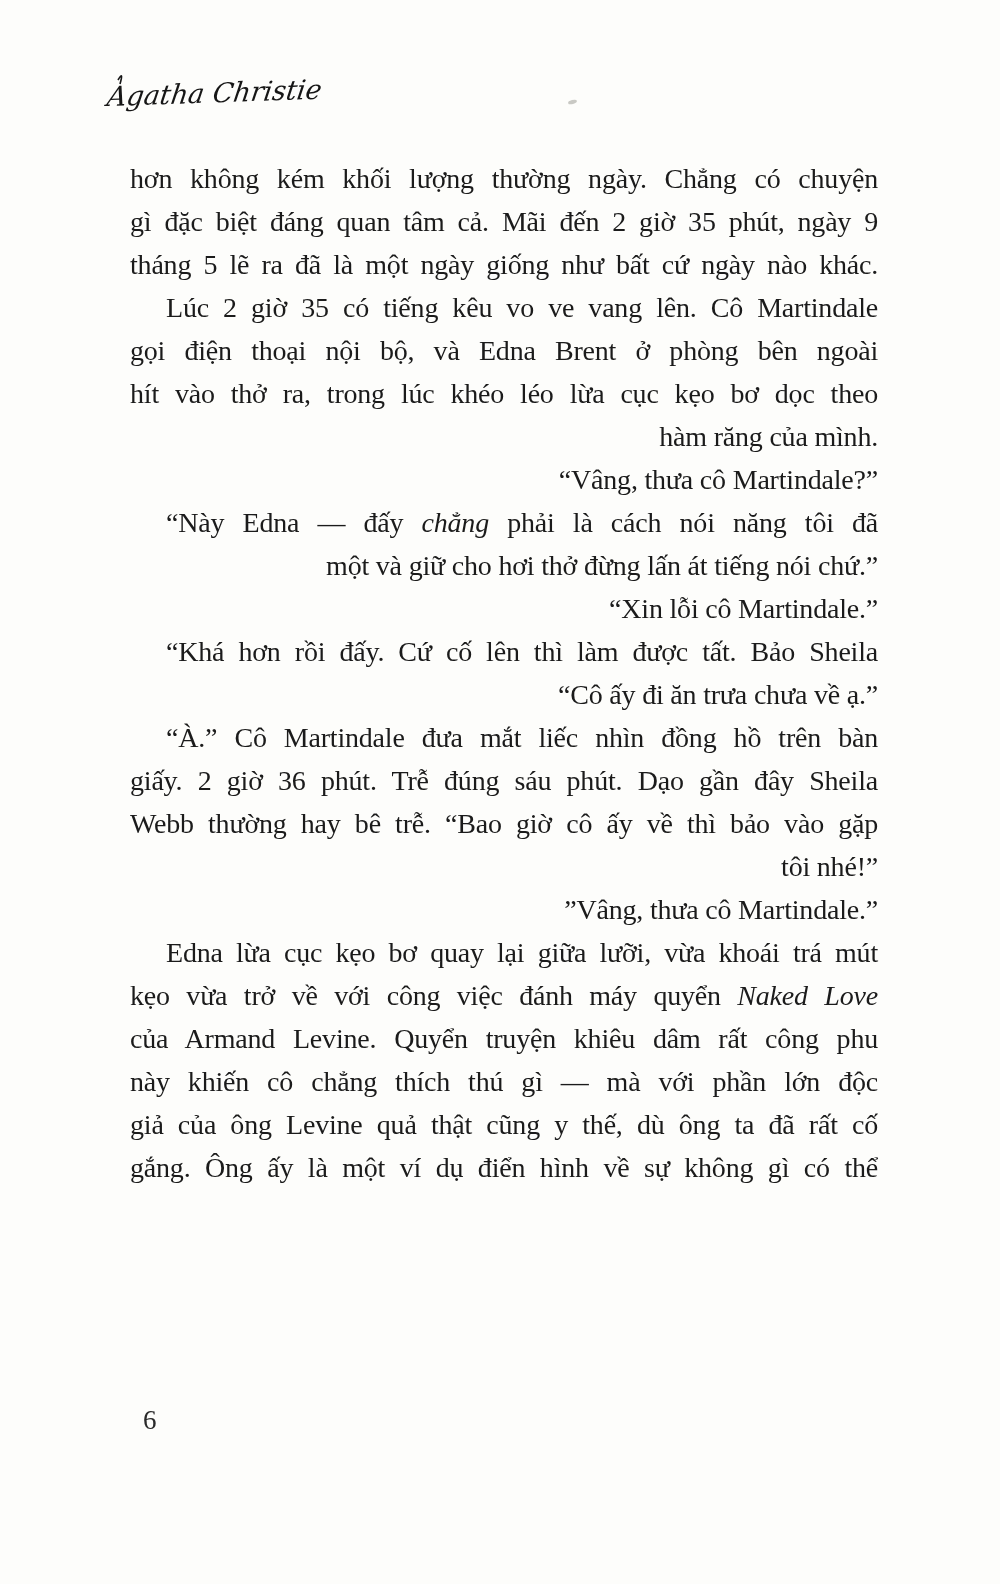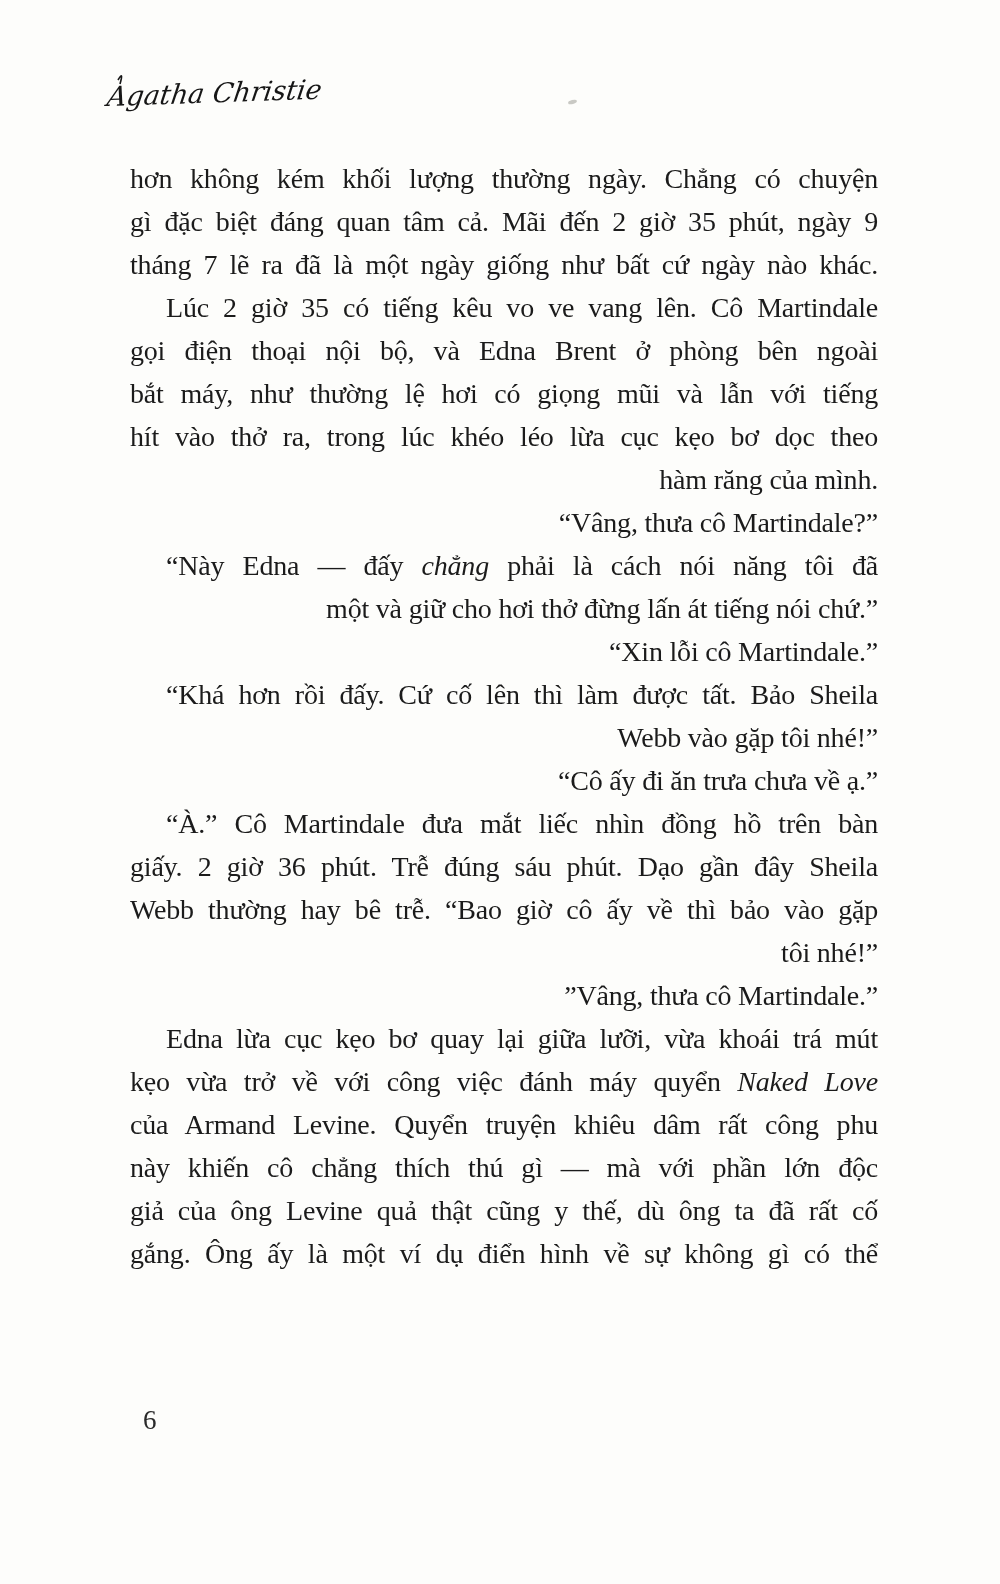--- a/index.html
+++ b/index.html
@@ -77,32 +77,30 @@
       <text x="8" y="36" font-family="DejaVu Serif, serif" font-style="italic" font-size="27" fill="#161616">Agatha Christie</text>
     </g>
     <path d="M14 14 q6 -10 2 4" stroke="#161616" stroke-width="1.6" fill="none"></path>
   </svg>
 
   <div class="speck"></div>
 
   <div class="body-text">
       <div class="line just"><span>hơn không kém khối lượng thường ngày. Chẳng có chuyện</span></div>
       <div class="line just"><span>gì đặc biệt đáng quan tâm cả. Mãi đến 2 giờ 35 phút, ngày 9</span></div>
-      <div class="line just"><span>tháng 7 lẽ ra đã là một ngày giống như bất cứ ngày nào khác.</span></div>
+      <div class="line just"><span>tháng 5 lẽ ra đã là một ngày giống như bất cứ ngày nào khác.</span></div>
       <div class="line indent just"><span>Lúc 2 giờ 35 có tiếng kêu vo ve vang lên. Cô Martindale</span></div>
       <div class="line just"><span>gọi điện thoại nội bộ, và Edna Brent ở phòng bên ngoài</span></div>
-      <div class="line just"><span>bắt máy, như thường lệ hơi có giọng mũi và lẫn với tiếng</span></div>
       <div class="line just"><span>hít vào thở ra, trong lúc khéo léo lừa cục kẹo bơ dọc theo</span></div>
       <div class="line"><span>hàm răng của mình.</span></div>
       <div class="line indent"><span>“Vâng, thưa cô Martindale?”</span></div>
       <div class="line indent just"><span>“Này Edna — đấy </span><span class="em">chẳng</span><span> phải là cách nói năng tôi đã</span></div>
       <div class="line"><span>một và giữ cho hơi thở đừng lấn át tiếng nói chứ.”</span></div>
       <div class="line indent"><span>“Xin lỗi cô Martindale.”</span></div>
       <div class="line indent just"><span>“Khá hơn rồi đấy. Cứ cố lên thì làm được tất. Bảo Sheila</span></div>
-      <div class="line"><span>Webb vào gặp tôi nhé!”</span></div>
       <div class="line indent"><span>“Cô ấy đi ăn trưa chưa về ạ.”</span></div>
       <div class="line indent just"><span>“À.” Cô Martindale đưa mắt liếc nhìn đồng hồ trên bàn</span></div>
       <div class="line just"><span>giấy. 2 giờ 36 phút. Trễ đúng sáu phút. Dạo gần đây Sheila</span></div>
       <div class="line just"><span>Webb thường hay bê trễ. “Bao giờ cô ấy về thì bảo vào gặp</span></div>
       <div class="line"><span>tôi nhé!”</span></div>
       <div class="line indent"><span>”Vâng, thưa cô Martindale.”</span></div>
       <div class="line indent just"><span>Edna lừa cục kẹo bơ quay lại giữa lưỡi, vừa khoái trá mút</span></div>
       <div class="line just"><span>kẹo vừa trở về với công việc đánh máy quyển </span><span class="em">Naked Love</span></div>
       <div class="line just"><span>của Armand Levine. Quyển truyện khiêu dâm rất công phu</span></div>
       <div class="line just"><span>này khiến cô chẳng thích thú gì — mà với phần lớn độc</span></div>

